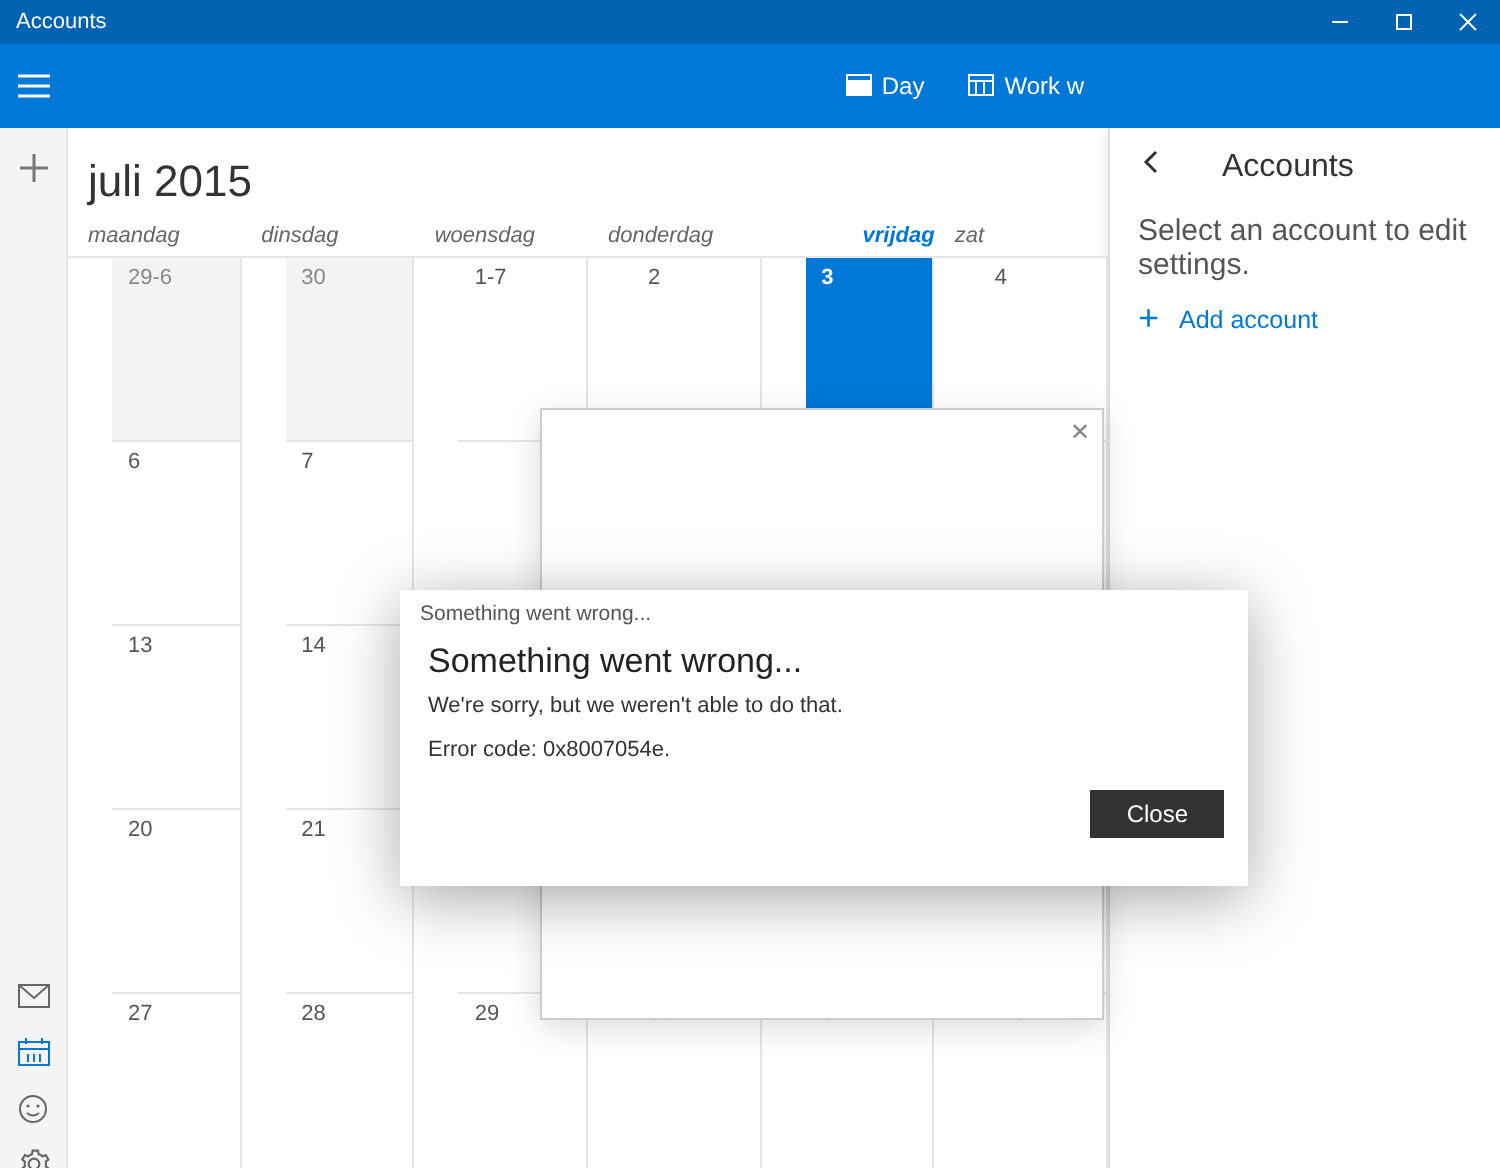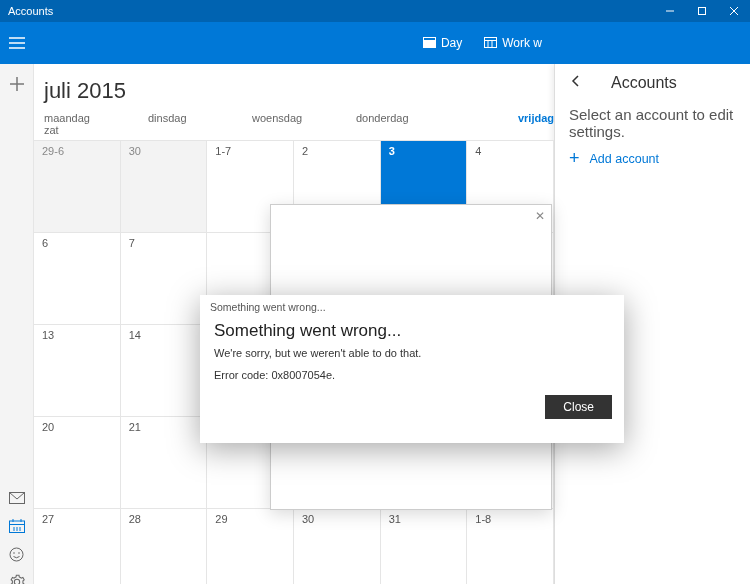--- a/index.html
+++ b/index.html
@@ -31,26 +31,26 @@
     display:flex; flex-direction:column; align-items:center;
   }
   .leftbar .newevt { height:40px; width:100%; display:flex; align-items:center; justify-content:center; color:#555; font-size:18px; }
   .leftbar .spacer { flex:1; }
   .leftbar .lefticon { width:34px; height:28px; display:flex; align-items:center; justify-content:center; color:#555; }
   .leftbar .lefticon.active { color:#0078d7; }
 
   .calwrap { flex:1; position:relative; padding: 14px 0 0 0; }
   .monthtitle { font-size: 22px; font-weight: 300; color:#333; padding-left:10px; margin-bottom:8px; }
 
-  .daynames { display:grid; grid-template-columns: repeat(5, 1fr); font-size:11px; color:#666; padding:0 0 4px 0; }
+  .daynames { display:grid; grid-template-columns: repeat(6, 1fr); font-size:11px; color:#666; padding:0 0 4px 0;font-style:italic; }
   .daynames div { padding-left:10px; }
   .daynames .today { color:#0078d7; font-weight:600;text-align:right; }
 
   .grid { display:grid; grid-template-columns: repeat(6, 1fr); grid-template-rows: repeat(5, 92px); border-top:1px solid #e5e5e5; }
-  .cell { border-right:1px solid #e5e5e5; border-bottom:1px solid #e5e5e5; font-size:11px; color:#555; padding:4px 0 0 8px; background:#fff; }
+  .cell { border-right:1px solid #e5e5e5; border-bottom:1px solid #e5e5e5; font-size:11px; color:#555; padding:4px 0 0 8px; background:#fff;margin-left:22px; }
   .cell.prevm { background:#f3f3f3; color:#888; }
   .cell.today { background:#0078d7; color:#fff; font-weight:600; }
 
   .accounts {
     width: 196px; background:#fff; border-left:1px solid #ddd; padding:10px 14px;
     box-shadow: -2px 0 6px rgba(0,0,0,0.08);
   }
   .acc-head { display:flex; align-items:center; gap:28px; margin-bottom:14px; }
   .acc-head .back { font-size:16px; color:#333; }
   .acc-head .title { font-size:16px; color:#333; font-weight:400; }

